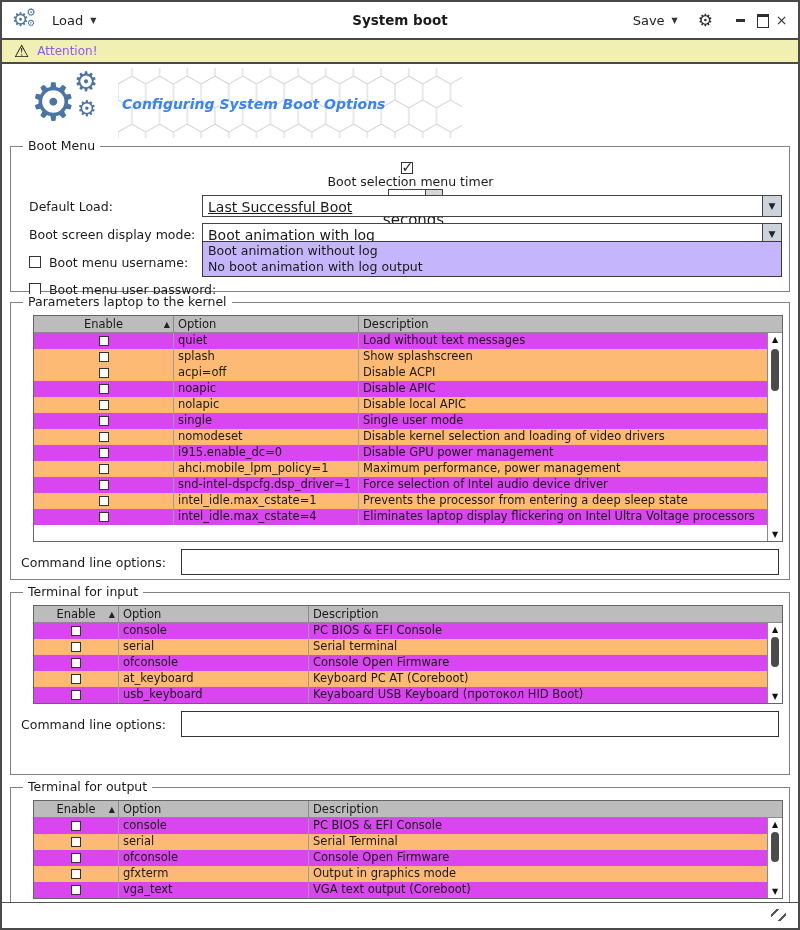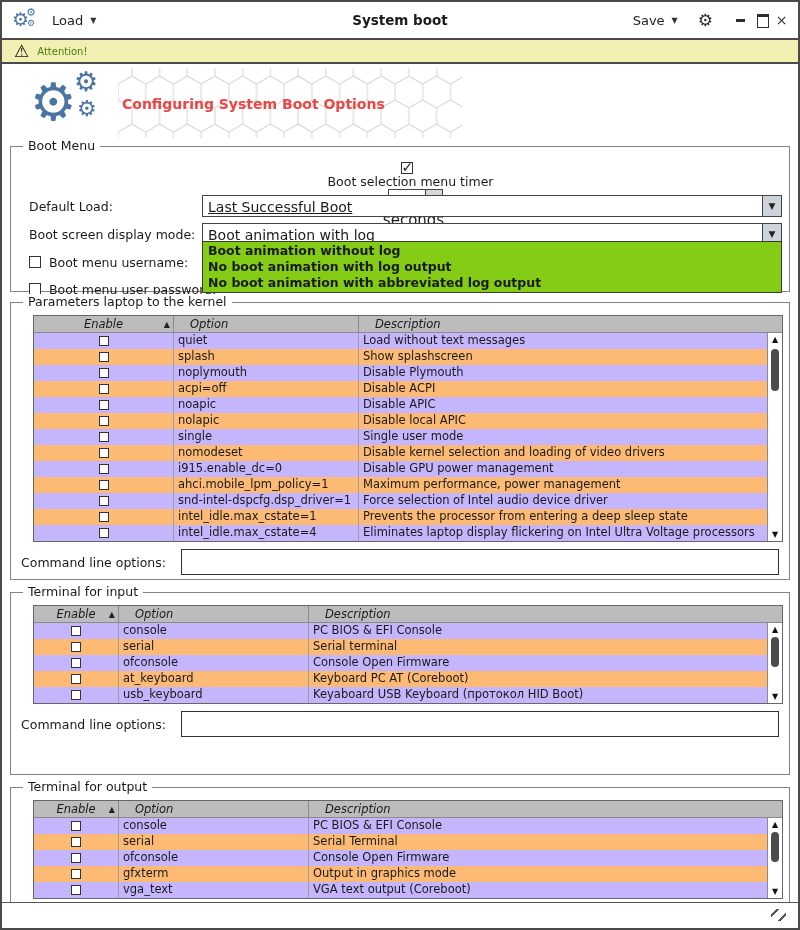--- a/index.html
+++ b/index.html
@@ -27,33 +27,33 @@
   .wc { width:13px; height:13px; display:inline-block; position:relative; cursor:pointer; }
   .wc-min::after { content:""; position:absolute; left:1px; top:5px; width:9px; height:3px; background:#2e2e2e; }
   .wc-max::after { content:""; position:absolute; left:2px; top:0px; width:10px; height:10px;
                    border:1.5px solid #2e2e2e; border-top-width:3px; background:#fff; }
   .wc-close { font-size:14px; line-height:13px; color:#2e2e2e; text-align:center; }
 
   
   .banner { height:24px; background:#f2efb2; border-bottom:2px solid #4a4a4a;
             display:flex; align-items:center; gap:8px; padding:0 12px; }
   .warn { font-size:17px; line-height:17px; color:#141414; }
-  .banner-text { font-size:10px; color:#4d7c0f; }
+  .banner-text { font-size:12px; color:#8b5cf6; }
 
   
   .content { position:relative; height:838px; background:#fff; overflow:hidden; }
 
   
   .hero { position:relative; height:70px; margin-top:4px; }
   .hexbg { position:absolute; left:116px; top:0; width:344px; height:70px; }
   .hero-gears { position:absolute; left:28px; top:2px; width:88px; height:66px; color:#4a74a4; }
   .hero-gears .g1 { position:absolute; left:0; top:6px; font-size:52px; line-height:52px; }
   .hero-gears .g2 { position:absolute; left:44px; top:-2px; font-size:27px; line-height:27px; }
   .hero-gears .g3 { position:absolute; left:47px; top:28px; font-size:22px; line-height:22px; }
-  .hero-title { position:absolute; left:120px; top:28px; font-size:14px; font-weight:bold; color:#ef4444; }
+  .hero-title { position:absolute; left:120px; top:28px; font-size:14px; font-weight:bold; color:#3b82f6;font-style:italic; }
 
   
   .groupbox { position:relative; border:1px solid #828282; margin:0 8px; background:transparent; }
   .legend { position:absolute; top:-9px; left:12px; background:#fff; padding:0 5px;
             font-size:12.5px; color:#1a1a1a; white-space:nowrap; }
   .gb-boot   { margin-top:8px;  height:146px; padding:15px 5px 8px 18px; }
   .gb-kernel { margin-top:10px; height:278px; padding:12px 6px 8px 6px; }
   .gb-term   { margin-top:12px; height:183px; padding:12px 6px 8px 6px; }
 
   
@@ -73,36 +73,36 @@
               padding:5px 5px 0 0; }
   .spin-btn { width:17px; background:#d7d7d7; border-left:1px solid #444; display:flex;
               flex-direction:column; align-items:center; justify-content:center; cursor:pointer; }
   .spin-btn span { font-size:7px; line-height:6px; color:#222; }
   .unit { margin-left:14px; font-size:15px; }
   .fld-label { width:173px; flex:0 0 auto; font-size:12.5px; }
   .combo { flex:1; display:flex; height:22px; border:1px solid #444; background:#fff; margin-right:2px; }
   .combo-value { flex:1; font-size:14px; padding:3px 0 0 5px; white-space:nowrap; overflow:hidden;text-decoration:underline; }
   .combo-arrow { width:19px; background:#ccd3db; border-left:1px solid #444; text-align:center;
                  font-size:9px; line-height:20px; color:#222; cursor:pointer; }
-  .dropdown { position:absolute; left:191px; right:7px; top:94px; background:#84cc16;
-              border:1px solid #3a3a3a; z-index:6; padding:1px 0;font-weight:bold; }
+  .dropdown { position:absolute; left:191px; right:7px; top:94px; background:#c4b5fd;
+              border:1px solid #3a3a3a; z-index:6; padding:1px 0; }
   .dd-item { font-size:12.5px; line-height:16px; padding:0 5px; white-space:nowrap; cursor:pointer; }
 
   
   .grid { margin-left:16px; border:1px solid #666; background:#fff; }
   .thead { display:flex; height:17px; background:#bcbcbc; border-bottom:1px solid #8a8a8a; }
-  .th { font-size:11.5px; line-height:16px; padding:0 16px; white-space:nowrap; overflow:hidden;font-style:italic; }
+  .th { font-size:11.5px; line-height:16px; padding:0 4px; white-space:nowrap; overflow:hidden; }
   .th-enable { position:relative; text-align:center; border-right:1px solid #8a8a8a; }
   .sort { position:absolute; right:3px; top:1px; font-size:8px; color:#222; }
   .th-option { border-right:1px solid #8a8a8a; }
   .th-desc { flex:1; }
   .tbody { display:flex; }
   .rows { flex:1; }
   .trow { display:flex; height:16px; }
-  .trow.odd { background:#c4b5fd; }
+  .trow.odd { background:#d946ef; }
   .trow.even { background:#fdba74; }
   .tc { font-size:11.5px; line-height:15px; padding:0 4px; white-space:nowrap; overflow:hidden; }
   .ce { display:flex; align-items:center; justify-content:center; border-right:1px solid #9d9d9d; }
   .ce .cb { width:10px; height:10px; border-width:1.4px; }
   .co { border-right:1px solid #9d9d9d; }
   .cd { flex:1; }
   .grid-k .th-enable, .grid-k .ce { width:140px; flex:0 0 140px; }
   .grid-k .th-option, .grid-k .co { width:185px; flex:0 0 185px; }
   .grid-t .th-enable, .grid-t .ce { width:85px; flex:0 0 85px; }
   .grid-t .th-option, .grid-t .co { width:190px; flex:0 0 190px; }
@@ -224,21 +224,20 @@
       </div>
 
       <div class="bm-row r-chk2">
         <span class="cb"></span>
         <span class="cb-label">Boot menu user password:</span>
       </div>
 
       <div class="dropdown">
         <div class="dd-item">Boot animation without log</div>
         <div class="dd-item">No boot animation with log output</div>
-        <div class="dd-item">No boot animation with abbreviated log output</div>
       </div>
     </div>
 
     <div class="groupbox gb-kernel">
       <span class="legend">Parameters laptop to the kernel</span>
       <div class="grid grid-k">
         <div class="thead">
           <div class="th th-enable">
             <span>Enable</span>
             <span class="sort">▲</span>
@@ -255,27 +254,20 @@
                 <div class="tc co">quiet</div>
                 <div class="tc cd">Load without text messages</div>
               </div>
               <div class="trow even">
                 <div class="tc ce">
                   <span class="cb"></span>
                 </div>
                 <div class="tc co">splash</div>
                 <div class="tc cd">Show splashscreen</div>
               </div>
-              <div class="trow odd">
-                <div class="tc ce">
-                  <span class="cb"></span>
-                </div>
-                <div class="tc co">noplymouth</div>
-                <div class="tc cd">Disable Plymouth</div>
-              </div>
               <div class="trow even">
                 <div class="tc ce">
                   <span class="cb"></span>
                 </div>
                 <div class="tc co">acpi=off</div>
                 <div class="tc cd">Disable ACPI</div>
               </div>
               <div class="trow odd">
                 <div class="tc ce">
                   <span class="cb"></span>

